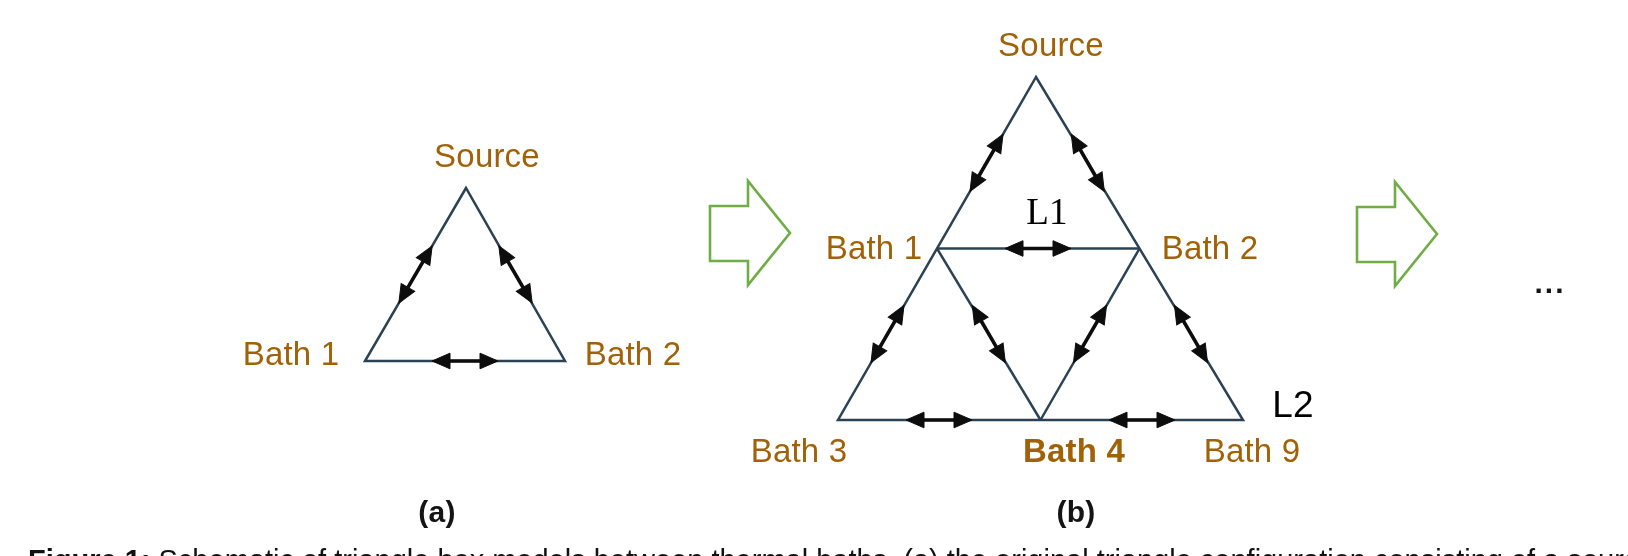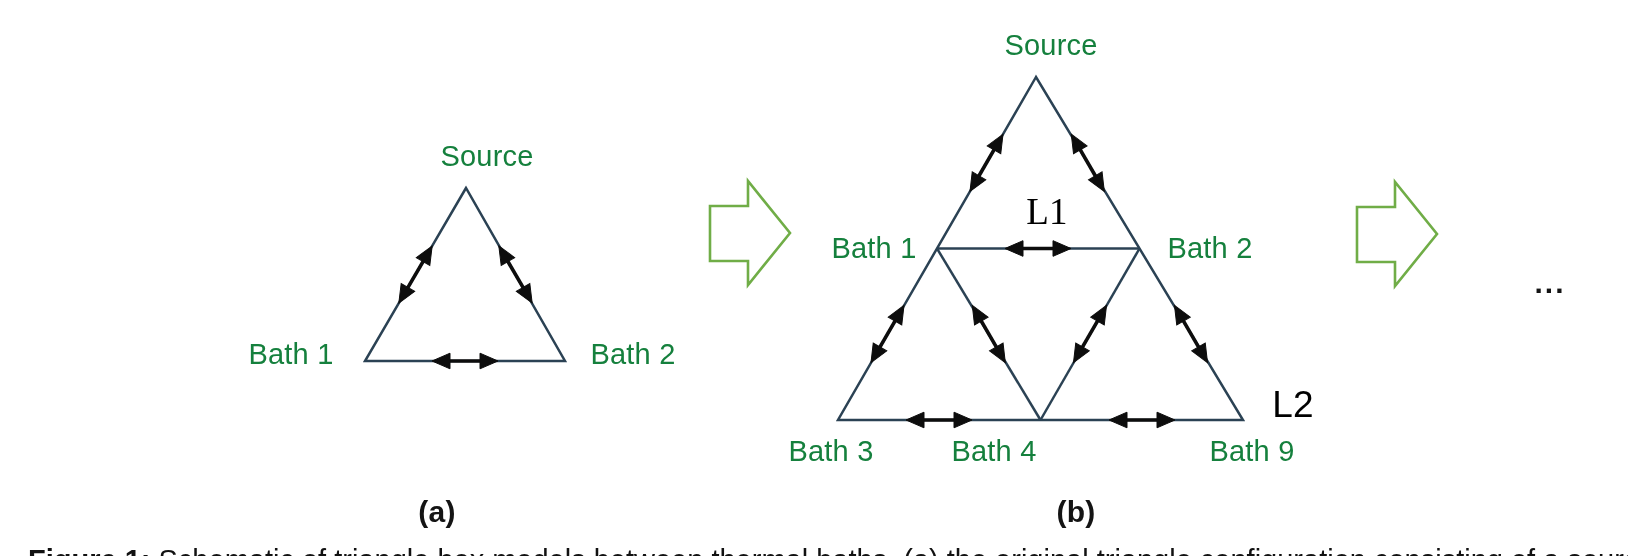--- a/index.html
+++ b/index.html
@@ -21,22 +21,22 @@
   }
   svg.diagram {
     position: absolute;
     left: 0;
     top: 0;
   }
   .lbl {
     position: absolute;
     transform: translate(-50%, -50%);
     white-space: nowrap;
-    font-size: 29px;
-    color: #15803d;
+    font-size: 33px;
+    color: #a16207;
     letter-spacing: 0.2px;
   }
   .lbl.level {
     font-size: 37px;
     color: #000000;
   }
   .lbl.panel {
     font-weight: bold;
     font-size: 30px;
     color: #141414;
@@ -100,22 +100,22 @@
   </svg>
 
   <div class="lbl" style="left:487px; top:156px;">Source</div>
   <div class="lbl" style="left:291px; top:354px;">Bath 1</div>
   <div class="lbl" style="left:633px; top:354px;">Bath 2</div>
   <div class="lbl panel" style="left:437px; top:512px;">(a)</div>
 
   <div class="lbl" style="left:1051px; top:45px;">Source</div>
   <div class="lbl" style="left:874px; top:248px;">Bath 1</div>
   <div class="lbl" style="left:1210px; top:248px;">Bath 2</div>
-  <div class="lbl" style="left:831px; top:451px;text-align:center;">Bath 3</div>
-  <div class="lbl" style="left:994px; top:451px;">Bath 4</div>
+  <div class="lbl" style="left:799px; top:451px;text-align:center;">Bath 3</div>
+  <div class="lbl" style="left:1074px; top:451px;font-weight:bold;">Bath 4</div>
   <div class="lbl" style="left:1252px; top:451px;">Bath 9</div>
   <div class="lbl level" style="left:1047px; top:211px;font-family:Liberation Serif, serif;">L1</div>
   <div class="lbl level" style="left:1293px; top:405px;">L2</div>
   <div class="lbl panel" style="left:1076px; top:512px;">(b)</div>
 
   <div class="lbl dots" style="left:1550px; top:283px;">...</div>
 
   <div class="caption">
     <span class="cap-prefix">Figure 1:</span><span> Schematic of triangle box models between thermal baths. (a) the original triangle configuration consisting of a source and two baths</span>
   </div>

